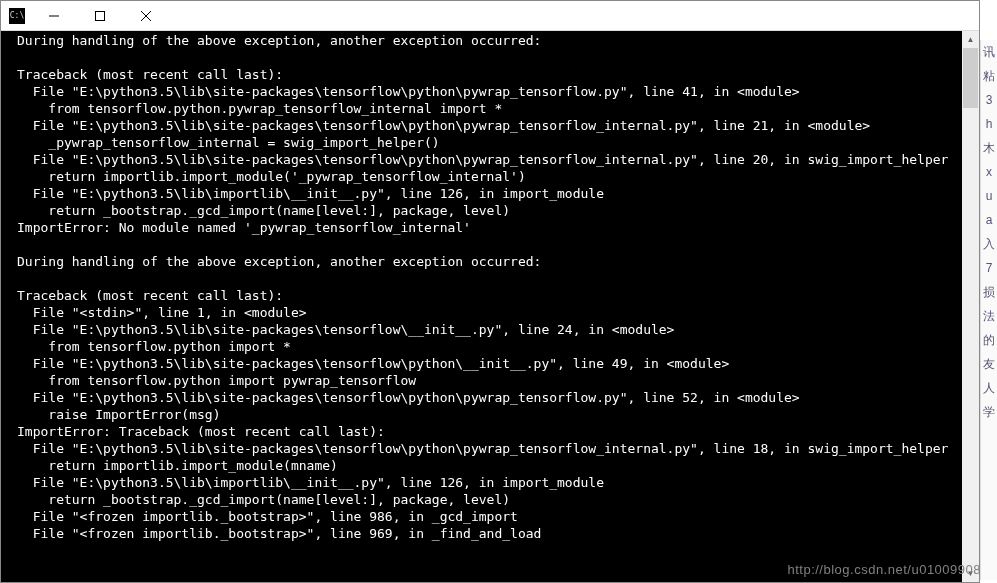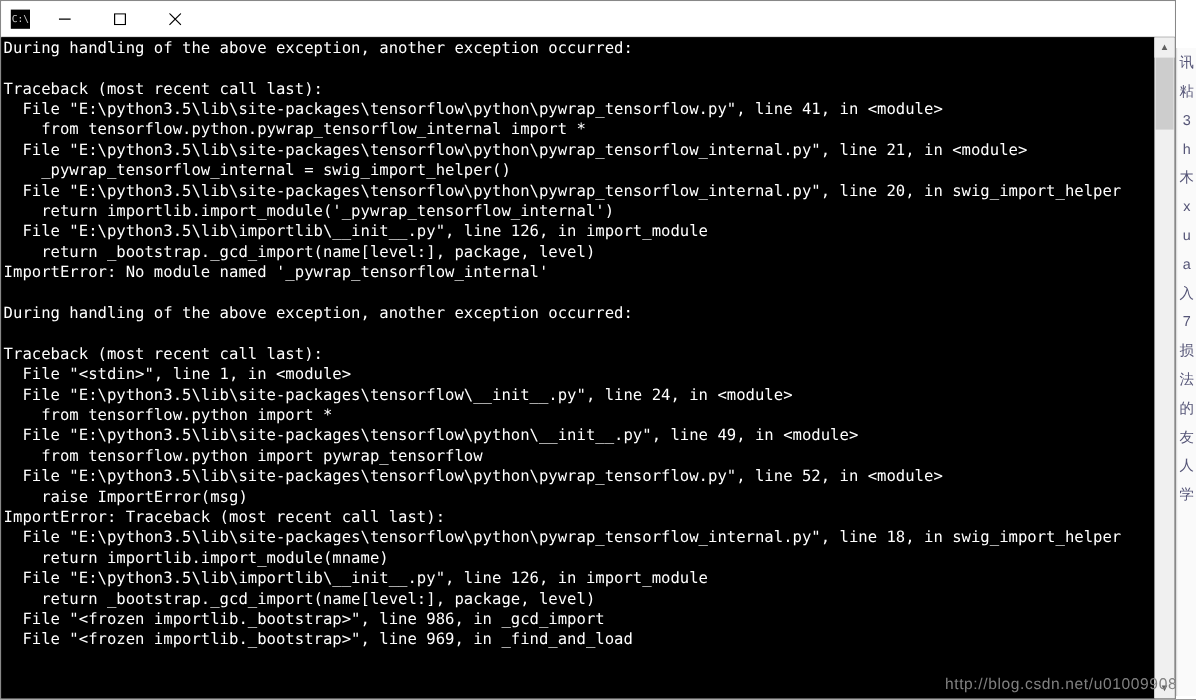--- a/index.html
+++ b/index.html
@@ -74,21 +74,21 @@
       background: #000;
       overflow: hidden;
     }
     .terminal {
       flex: 1;
       background: #000;
       color: #fff;
       font-family: "NSimSun", "SimSun", "Lucida Console", monospace;
       font-size: 13px;
       line-height: 17px;
-      padding: 1px 0 0 2px;
+      padding: 1px 0 0 16px;
       white-space: pre;
       overflow: hidden;
     }
     .scrollbar {
       width: 17px;
       background: #f0f0f0;
       position: relative;
     }
     .scroll-arrow {
       width: 17px;

